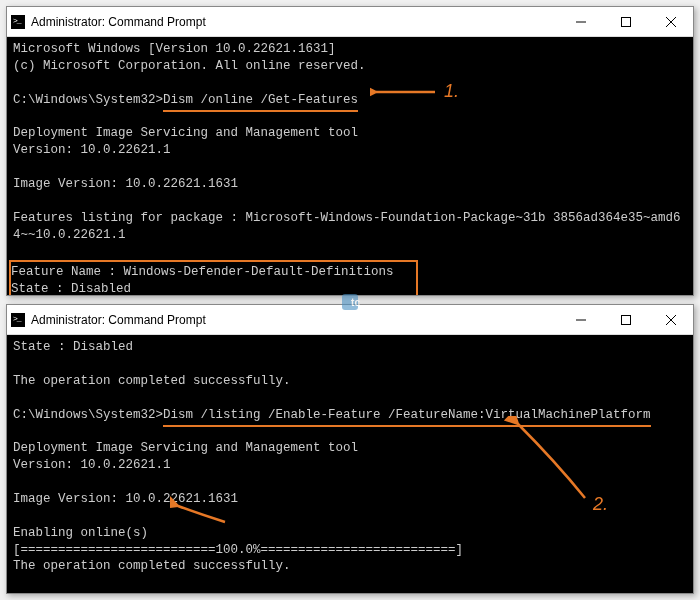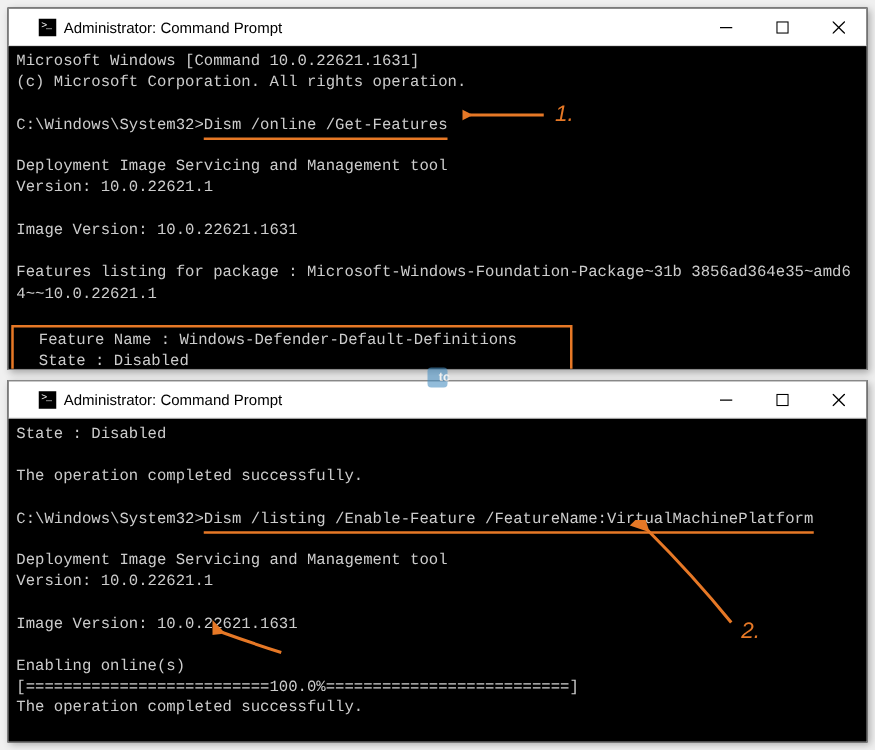--- a/index.html
+++ b/index.html
@@ -24,21 +24,21 @@
       background: #fff;
       display: flex;
       align-items: center;
       justify-content: space-between;
       border-bottom: 1px solid #ddd;
     }
     .titlebar-left {
       display: flex;
       align-items: center;
       gap: 6px;
-      padding-left: 24px;
+      padding-left: 4px;
     }
     .cmd-icon {
       width: 14px;
       height: 14px;
       background: #000;
       position: relative;
       display: inline-block;
     }
     .cmd-icon::after {
       content: ">_";
@@ -81,21 +81,21 @@
       height: calc(100% - 30px);
       overflow: hidden;
     }
     .underline-orange {
       border-bottom: 2px solid #e67826;
       padding-bottom: 3px;
     }
     .box-highlight {
       border: 2px solid #e67826;
       display: inline-block;
-      padding: 2px 20px;
+      padding: 2px 0;
       margin-left: -4px;
     }
     .annotation {
       position: absolute;
       color: #e67826;
       font-family: 'Segoe UI', sans-serif;
       font-size: 18px;
       font-style: italic;
       font-weight: 500;
       pointer-events: none;
@@ -153,22 +153,22 @@
           </svg>
       </div>
       <div class="win-btn close">
         <svg viewBox="0 0 10 10">
             <line x1="0" y1="0" x2="10" y2="10" stroke="#000" stroke-width="1"></line>
             <line x1="10" y1="0" x2="0" y2="10" stroke="#000" stroke-width="1"></line>
           </svg>
       </div>
     </div>
   </div>
-  <div class="terminal"><span>Microsoft Windows [Command 10.0.22621.1631]</span>
-<span>(c) Microsoft Corporation. All rights operation.</span>
+  <div class="terminal"><span>Microsoft Windows [Version 10.0.22621.1631]</span>
+<span>(c) Microsoft Corporation. All online reserved.</span>
 
 <span>C:\Windows\System32&gt;</span><span class="underline-orange">Dism /online /Get-Features</span>
 
 <span>Deployment Image Servicing and Management tool</span>
 <span>Version: 10.0.22621.1</span>
 
 <span>Image Version: 10.0.22621.1631</span>
 
 <span>Features listing for package : Microsoft-Windows-Foundation-Package~31b 3856ad364e35~amd64~~10.0.22621.1</span>
 

